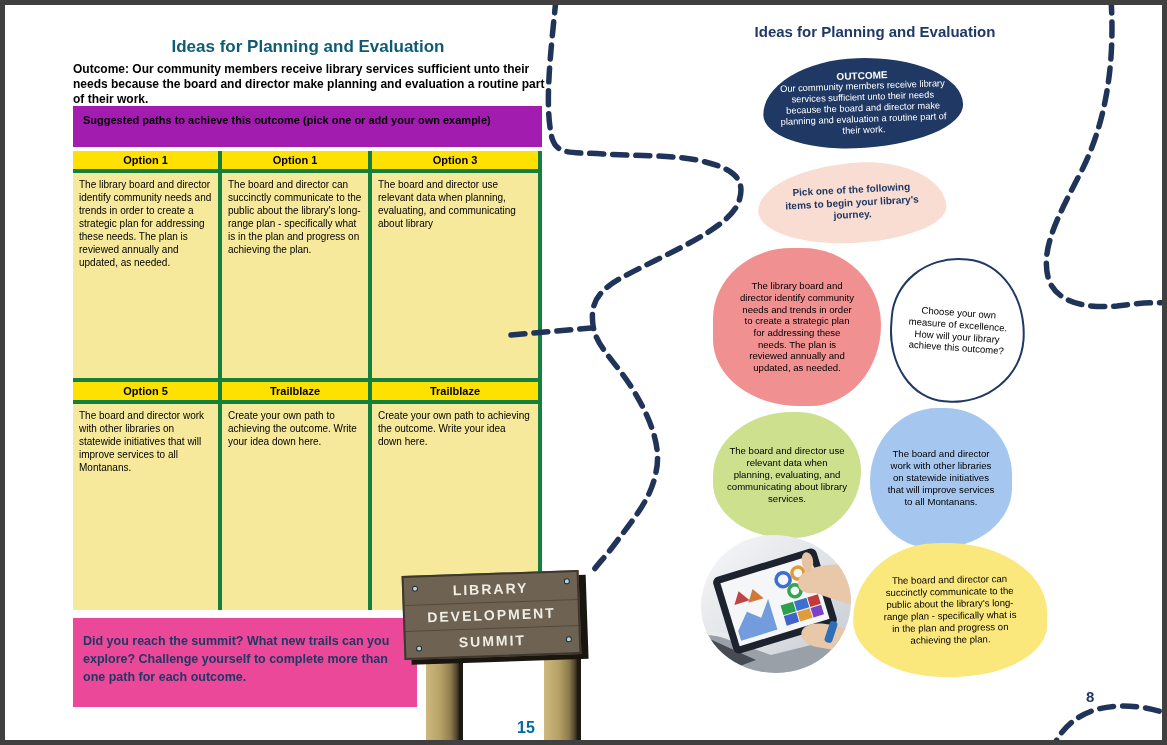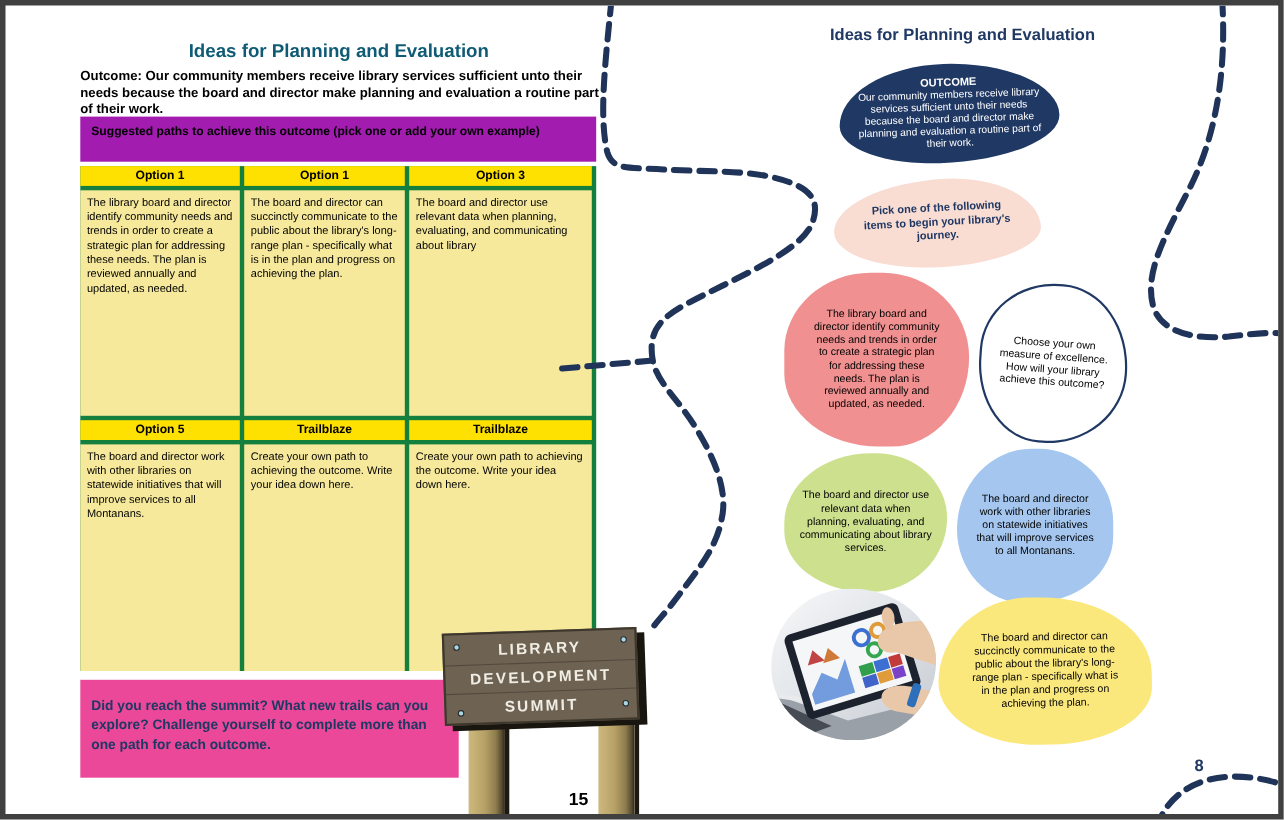--- a/index.html
+++ b/index.html
@@ -17,21 +17,21 @@
   .lp-banner{left:68px;top:101px;width:469px;height:41px;background:#a21caf;
     box-sizing:border-box;padding:8px 10px;font-size:11px;font-weight:bold;}
   .lp-table{left:68px;top:146px;width:469px;height:459px;display:grid;
     grid-template-columns:145px 146px 166px;grid-template-rows:18px 205px 18px 206px;
     gap:4px;background:#15803d;}
   .th{background:#FFE101;font-size:11px;font-weight:bold;text-align:center;line-height:18px;}
   .td{background:#F6E99B;font-size:10px;line-height:1.3;padding:5px 6px;box-sizing:border-box;overflow:hidden;}
   .lp-challenge{left:68px;top:613px;width:344px;height:89px;background:#ec4899;
     box-sizing:border-box;padding:14px 10px;font-size:12.5px;font-weight:bold;
     color:#1F3864;line-height:1.45;}
-  .lp-pagenum{left:512px;top:714px;font-size:16px;font-weight:bold;color:#000000;}
+  .lp-pagenum{left:512px;top:714px;font-size:16px;font-weight:bold;color:#0369a1;}
 
   
   .post{width:33px;background:linear-gradient(90deg,#cdb97e 0%,#b6a065 45%,#8d7c4e 75%,#55492f 92%,#2b261a 100%);
     box-shadow:4px 0 0 #1d1a12;z-index:5;}
   .post-left{left:421px;top:640px;height:105px;}
   .post-right{left:539px;top:637px;height:108px;}
   .sign-board{left:398px;top:568px;width:177px;height:84px;background:#6E6253;
     border:2px solid #3E372C;box-sizing:border-box;transform:rotate(-2deg);
     box-shadow:7px 5px 0 #191610;z-index:6;display:flex;flex-direction:column;justify-content:center;}
   .sign-line{color:#EFEDE4;font-weight:bold;font-size:14px;letter-spacing:2px;

